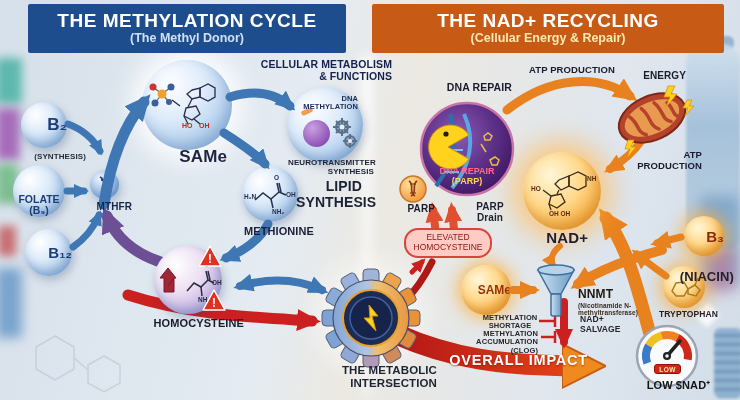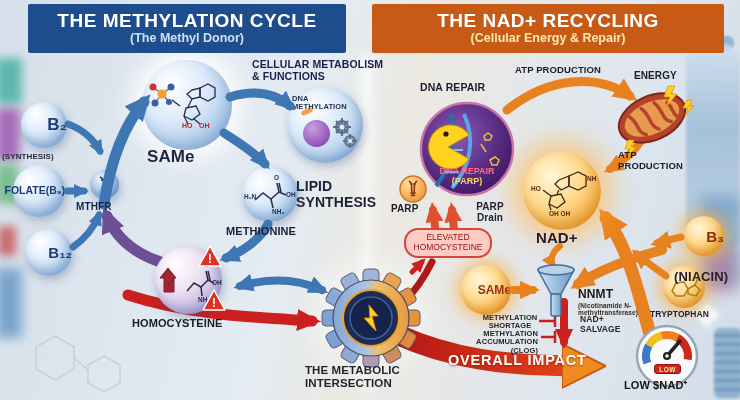--- a/index.html
+++ b/index.html
@@ -1,21 +1,21 @@
 <!DOCTYPE html>
 <html><head>
 <meta charset="utf-8">
 <style>
   *{margin:0;padding:0;box-sizing:border-box}
   html,body{background:#9aa4ad}
   body{font-family:"Liberation Sans",sans-serif}
   #canvas{position:relative;width:740px;height:400px;overflow:hidden;
     background:linear-gradient(103deg,#d6e0ea 0%,#e4ebf2 40%,#ece9e2 52%,#dfe6ee 78%,#d2dde8 100%)}
   .abs{position:absolute}
-  .lbl{position:absolute;font-weight:bold;color:#1b2235;text-align:left;line-height:1.13;letter-spacing:.1px;z-index:6}
+  .lbl{position:absolute;font-weight:bold;color:#1b2235;text-align:right;line-height:1.13;letter-spacing:.1px;z-index:6}
   .sphere{position:absolute;border-radius:50%;z-index:4;display:flex;align-items:center;justify-content:flex-end;
     background:radial-gradient(circle at 32% 28%,#ffffff 0%,#ddebfa 38%,#a9c9e9 76%,#7ba3cf 100%);
     box-shadow:inset -3px -5px 10px rgba(60,100,160,.35),2px 4px 8px rgba(40,70,120,.28);
     font-weight:bold;color:#1c3d78;text-align:center}
   .sphere-orange{background:radial-gradient(circle at 35% 30%,#fff6d8 0%,#ffd98c 42%,#f5a93a 80%,#e0851a 100%);
     box-shadow:inset -3px -5px 10px rgba(190,110,20,.4),0 0 16px 4px rgba(255,175,60,.75);color:#8a2b0e}
   .blob{position:absolute;z-index:1}
   .hdr{position:absolute;top:4px;height:49px;z-index:7;display:flex;flex-direction:column;align-items:center;justify-content:center;border-radius:2px}
   .hdr .t{font-weight:bold;font-size:19px;letter-spacing:.5px;color:#fff;line-height:1.05}
   .hdr .s{font-weight:bold;font-size:12.5px;line-height:1.2}
@@ -94,21 +94,21 @@
     <path d="M507,110 C550,76 598,74 630,96" stroke="#e8821e" stroke-width="9" fill="none" stroke-linecap="round" marker-end="url(#aOrange2)"></path>
     <path d="M432,262 C424,278 414,292 404,302" stroke="#b01818" stroke-width="7" fill="none" stroke-linecap="round" marker-end="url(#aRedM)"></path>
     <path d="M396,334 C450,358 500,366 584,366" stroke="url(#gradImpact)" stroke-width="21" fill="none" stroke-linecap="round" marker-end="url(#aImpact)"></path>
   </svg>
 
   <div class="sphere" style="left:21px;top:102px;width:46px;height:46px;font-size:17px">
     <span>B₂</span>
     </div>
   <div class="lbl" style="left:2px;top:152px;width:84px;font-size:8px;color:#272b3a">(SYNTHESIS)</div>
 
-  <div class="sphere" style="left:13px;top:165px;width:52px;height:52px;font-size:10.5px;flex-direction:row;line-height:1.1">
+  <div class="sphere" style="left:13px;top:165px;width:52px;height:52px;font-size:10.5px;flex-direction:column;line-height:1.1">
     <span>FOLATE</span>
     <span>(B₉)</span>
     </div>
 
   <div class="sphere" style="left:25px;top:229px;width:47px;height:47px;font-size:15px">
     <span>B₁₂</span>
     </div>
 
   <div class="sphere" style="left:90px;top:170px;width:29px;height:29px;background:radial-gradient(circle at 35% 30%,#eaf3fc,#9cc0e8 60%,#5a8cc8)">
     <svg width="29" height="29" viewBox="0 0 29 29" style="position:static">
@@ -167,20 +167,21 @@
           <line x1="5" y1="4" x2="17" y2="16"></line>
           <line x1="17" y1="4" x2="5" y2="16"></line>
         <line x1="19" y1="17" x2="19" y2="31"></line>
           <line x1="12" y1="24" x2="26" y2="24"></line>
         </g>
       <circle cx="11" cy="10" r="2.5" fill="#e8eef5"></circle>
         <circle cx="19" cy="24" r="2" fill="#e8eef5"></circle>
       </svg>
     </div>
 
+  <div class="lbl" style="left:288px;top:158px;width:86px;font-size:8px">NEUROTRANSMITTER SYNTHESIS</div>
   <div class="lbl" style="left:296px;top:179px;width:66px;font-size:14px">LIPID SYNTHESIS</div>
 
   <div class="sphere" style="left:242px;top:166px;width:56px;height:56px">
     <svg width="56" height="56" viewBox="0 0 56 56" style="position:static">
       <g stroke="#253050" stroke-width="1.5" fill="none">
         <polyline points="13,34 21,27 29,33 37,26"></polyline>
         <line x1="37" y1="26" x2="35" y2="17"></line>
           <line x1="39" y1="26" x2="37" y2="17"></line>
         <line x1="37" y1="26" x2="44" y2="29"></line>
           <line x1="29" y1="33" x2="31" y2="42"></line>

